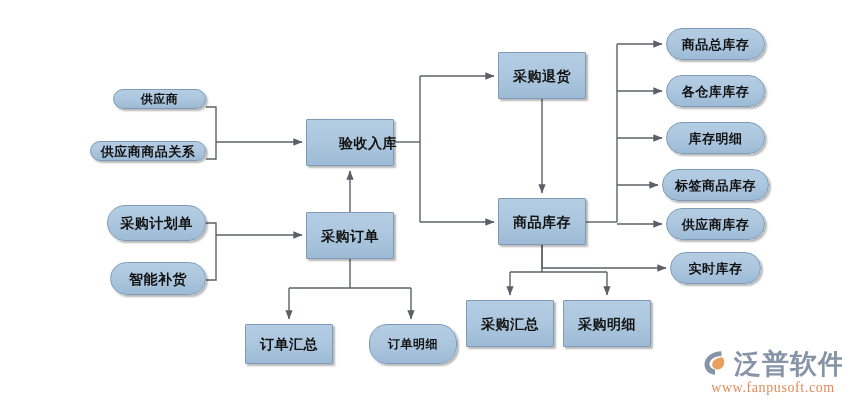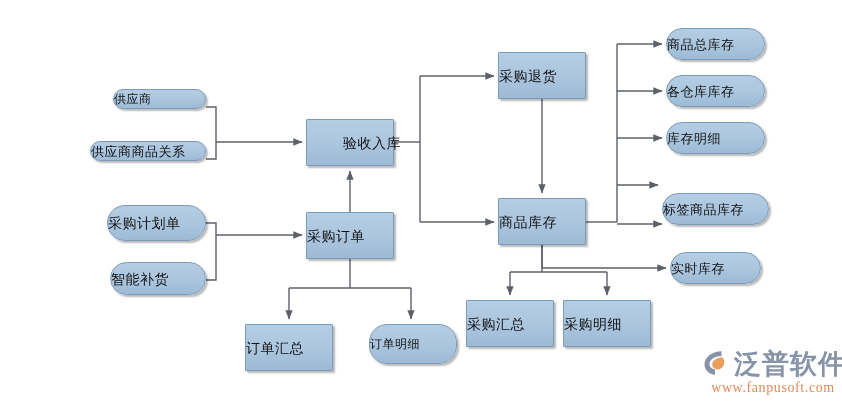--- a/index.html
+++ b/index.html
@@ -24,23 +24,24 @@
     top: 0;
     width: 842px;
     height: 404px;
     pointer-events: none;
   }
   .node {
     position: absolute;
     box-sizing: border-box;
     display: flex;
     align-items: center;
+    justify-content: center;
     text-align: center;
     color: #111111;
-    font-weight: normal;
+    font-weight: bold;
     letter-spacing: 0.5px;
     background: linear-gradient(to bottom, #b4cde3 0%, #adc7df 45%, #9dbbd6 100%);
     border: 1px solid #7d9bb8;
     box-shadow: 2px 2px 2px rgba(0,0,0,0.28);
     z-index: 2;
   }
   .node.pill {
     border-radius: 999px;
   }
   .node.rect {
@@ -150,21 +151,21 @@
   </div>
 
   <div class="node rect" style="left:306px; top:119px; width:88px; height:47px; font-size:14px;padding-left:36px;">
     <span class="node-label">验收入库</span>
   </div>
 
   <div class="node rect" style="left:306px; top:212px; width:88px; height:47px; font-size:14px;">
     <span class="node-label">采购订单</span>
   </div>
 
-  <div class="node rect" style="left:245px; top:324px; width:88px; height:47px; font-size:14px;">
+  <div class="node rect" style="left:245px; top:324px; width:88px; height:40px; font-size:14px;">
     <span class="node-label">订单汇总</span>
   </div>
 
   <div class="node rect" style="left:369px; top:324px; width:88px; height:40px; font-size:12px;border-radius:18px;">
     <span class="node-label">订单明细</span>
   </div>
 
   <div class="node rect" style="left:498px; top:52px; width:88px; height:47px; font-size:14px;">
     <span class="node-label">采购退货</span>
   </div>
@@ -186,24 +187,27 @@
   </div>
 
   <div class="node pill" style="left:666px; top:75px; width:99px; height:32px; font-size:13px;">
     <span class="node-label">各仓库库存</span>
   </div>
 
   <div class="node pill" style="left:666px; top:122px; width:99px; height:32px; font-size:13px;">
     <span class="node-label">库存明细</span>
   </div>
 
-  <div class="node pill" style="left:662px; top:169px; width:107px; height:32px; font-size:13px;margin-top:24px;">
+  <div class="node pill" style="left:662px; top:169px; width:107px; height:32px; font-size:13px;">
     <span class="node-label">标签商品库存</span>
   </div>
 
+  <div class="node pill" style="left:666px; top:208px; width:99px; height:32px; font-size:13px;">
+    <span class="node-label">供应商库存</span>
+  </div>
 
   <div class="node pill" style="left:670px; top:252px; width:91px; height:32px; font-size:13px;">
     <span class="node-label">实时库存</span>
   </div>
 
   <div id="watermark" style="left:700px; top:348px;">
     <div class="wm-top">
       <svg width="30" height="30" viewBox="0 0 30 30" xmlns="http://www.w3.org/2000/svg">
         <path d="M21.5,3.2 C12.5,3.2 4.5,9.0 4.5,16.5 C4.5,22.0 9.0,26.2 15.0,26.8 L15.0,21.4 C11.6,20.9 9.4,18.9 9.4,16.3 C9.4,12.2 14.4,8.0 21.5,8.0 Z" fill="#8794a8"></path>
         <path d="M22.4,9.3 C16.6,9.6 12.2,12.6 12.2,16.4 C12.2,19.1 14.6,21.2 18.0,21.5 C21.6,21.1 24.2,18.0 24.2,14.2 C24.2,12.3 23.6,10.6 22.4,9.3 Z" fill="#e8a05c"></path>

